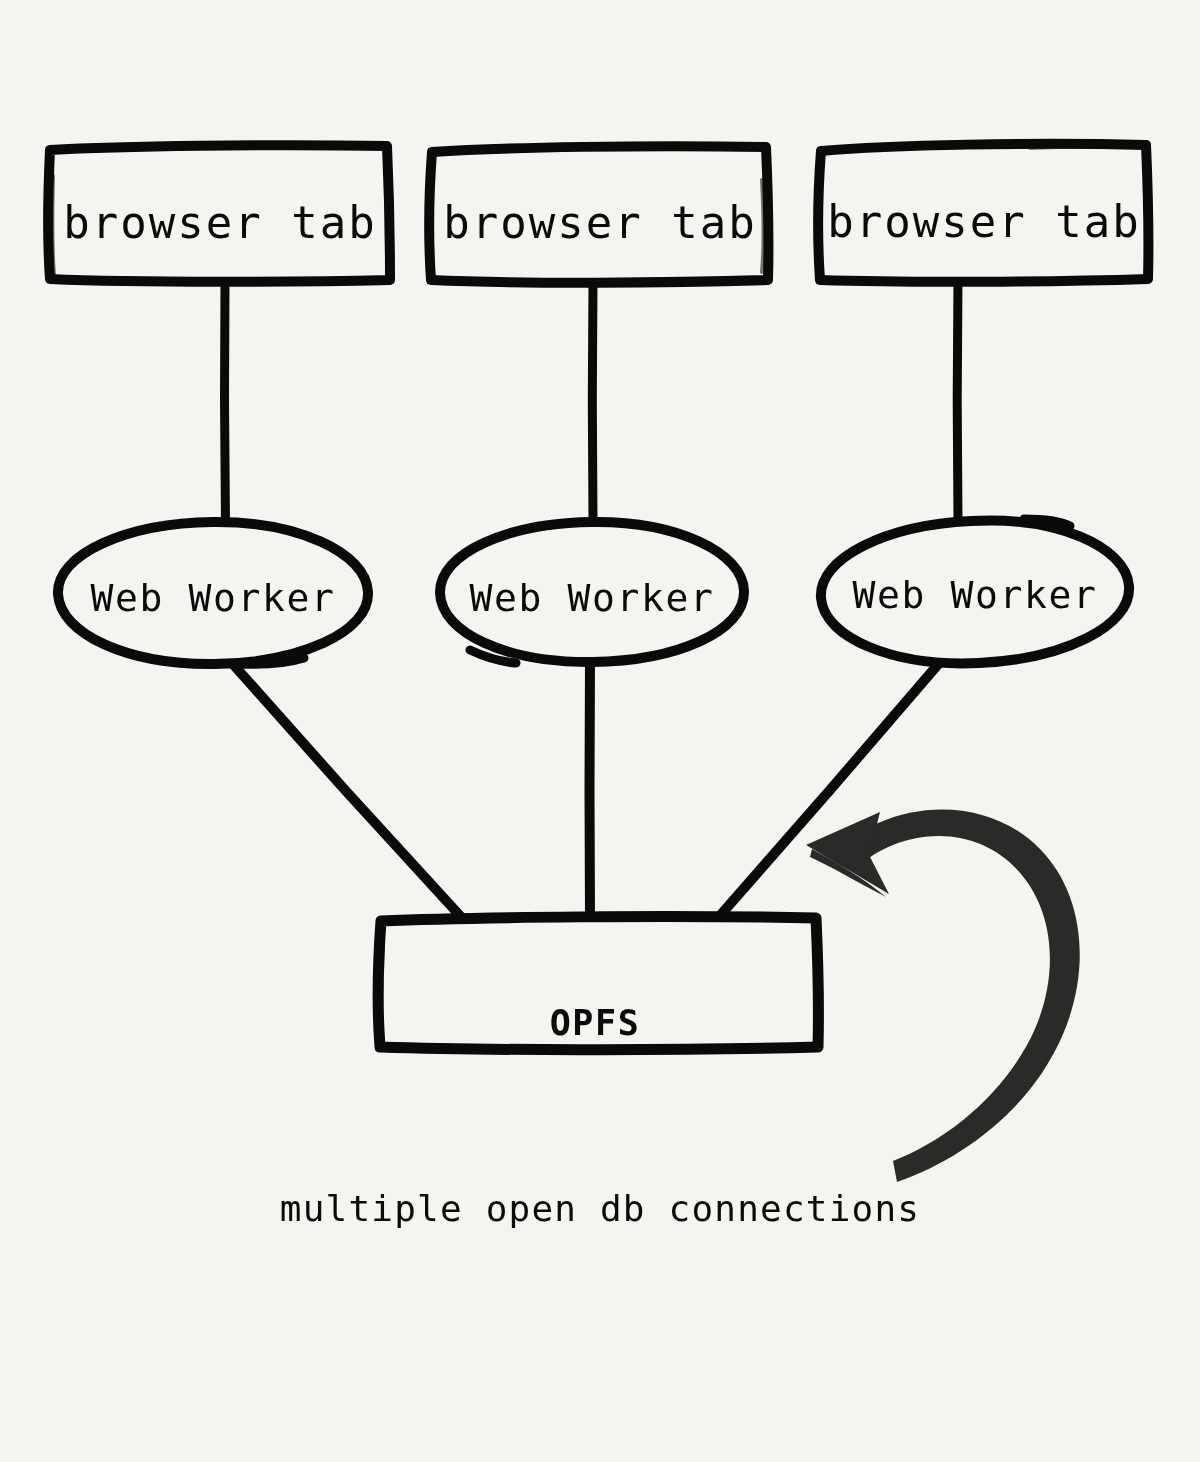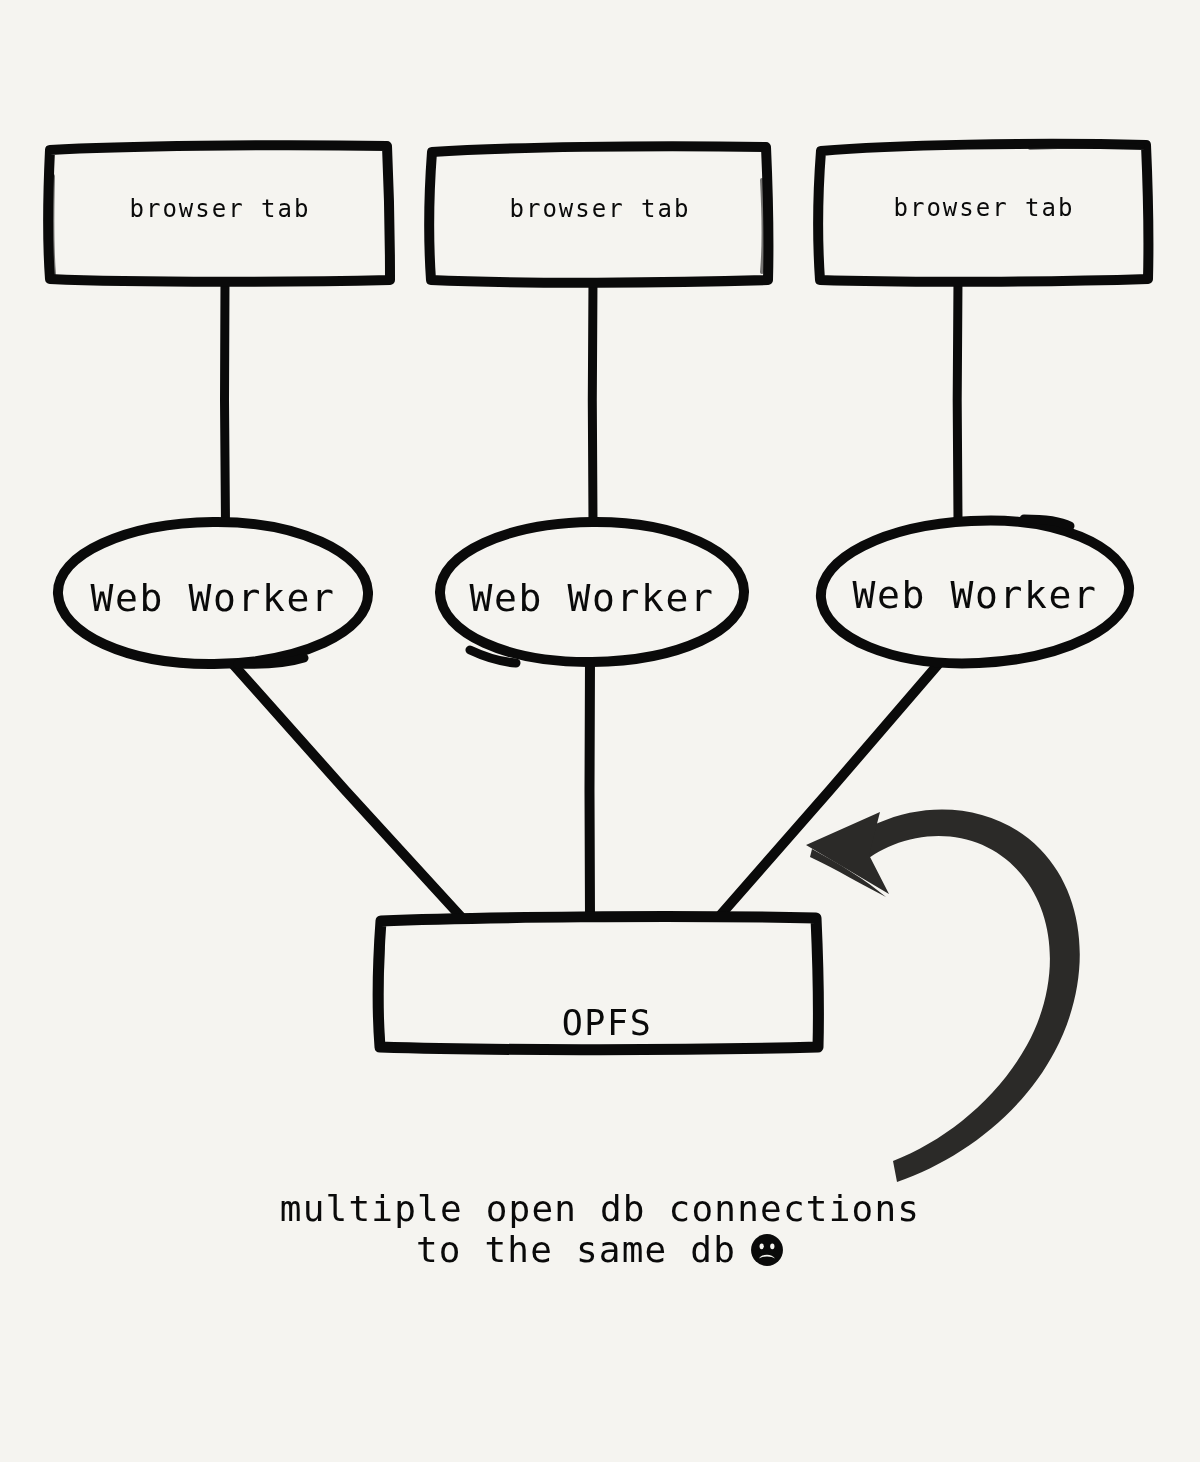--- a/index.html
+++ b/index.html
@@ -44,21 +44,21 @@
     position: absolute;
     font-family: "DejaVu Sans Mono", "Liberation Mono", monospace;
     color: #0A0A0A;
     text-align: center;
     white-space: pre;
     line-height: 1.32;
     pointer-events: none;
     -webkit-font-smoothing: antialiased;
   }
   .lbl-tab {
-    font-size: 24px;
+    font-size: 44px;
     letter-spacing: 2.0px;
     text-align: center;
   }
   .lbl-worker {
     font-size: 38px;
     letter-spacing: 1.6px;
   }
   .lbl-store {
     font-size: 35px;
     letter-spacing: 1.6px;
@@ -206,25 +206,19 @@
   </svg>
 
   <div class="lbl lbl-tab" style="left:50px; top:194px; width:340px;">browser tab</div>
   <div class="lbl lbl-tab" style="left:431px; top:194px; width:338px;">browser tab</div>
   <div class="lbl lbl-tab" style="left:820px; top:193px; width:328px;">browser tab</div>
 
   <div class="lbl lbl-worker" style="left:58px; top:573px; width:310px;">Web Worker</div>
   <div class="lbl lbl-worker" style="left:440px; top:573px; width:304px;">Web Worker</div>
   <div class="lbl lbl-worker" style="left:821px; top:570px; width:308px;">Web Worker</div>
 
-  <div class="lbl lbl-store" style="left:388px; top:1000px; width:438px;">OPFS</div>
+  <div class="lbl lbl-store" style="left:376px; top:1000px; width:438px;font-weight:bold;">OPFS</div>
 
   <div class="caption-block">
     <span class="caption-line">multiple open db connections</span>
-    <span class="caption-line"><span>to the same db</span><svg class="sad-face" viewBox="0 0 32 32">
-        <circle cx="16" cy="16" r="15" fill="#0A0A0A"></circle>
-        <ellipse cx="11" cy="12.5" rx="2.0" ry="2.7" fill="#F5F4F0"></ellipse>
-        <ellipse cx="21" cy="12.5" rx="2.0" ry="2.7" fill="#F5F4F0"></ellipse>
-        <path d="M 8.5 24 C 11 19.2, 21 19.2, 23.5 24 C 20.5 21.4, 11.5 21.4, 8.5 24 Z" fill="#F5F4F0"></path>
-      </svg></span>
   </div>
 
 </div>
 
 </body></html>

